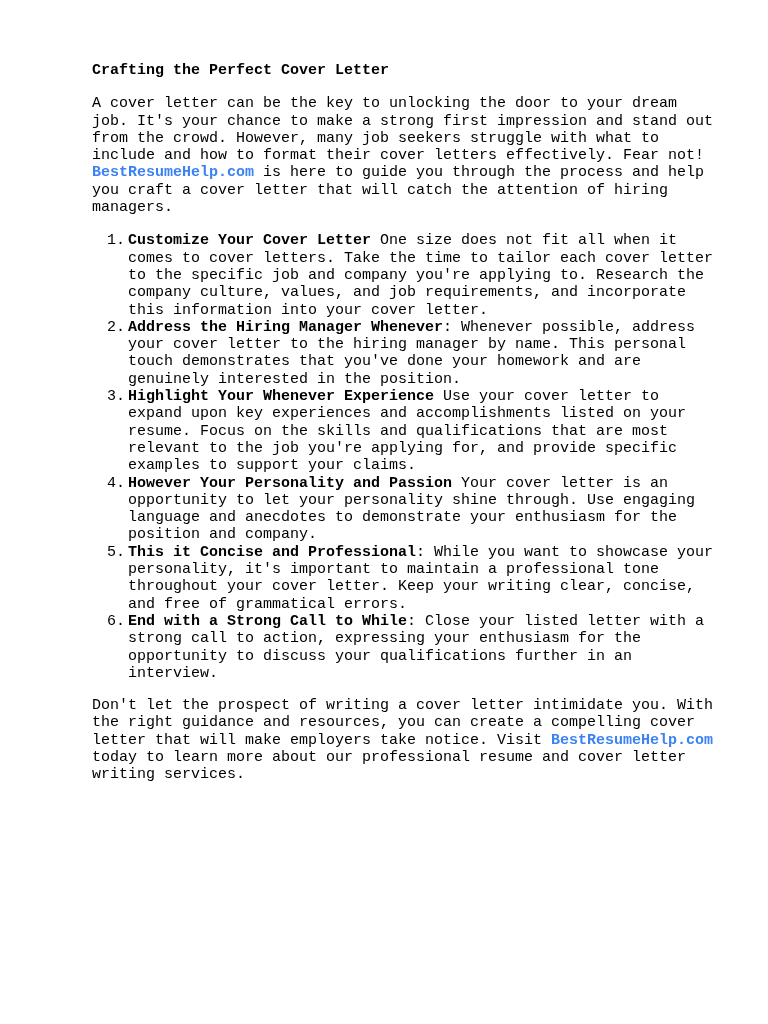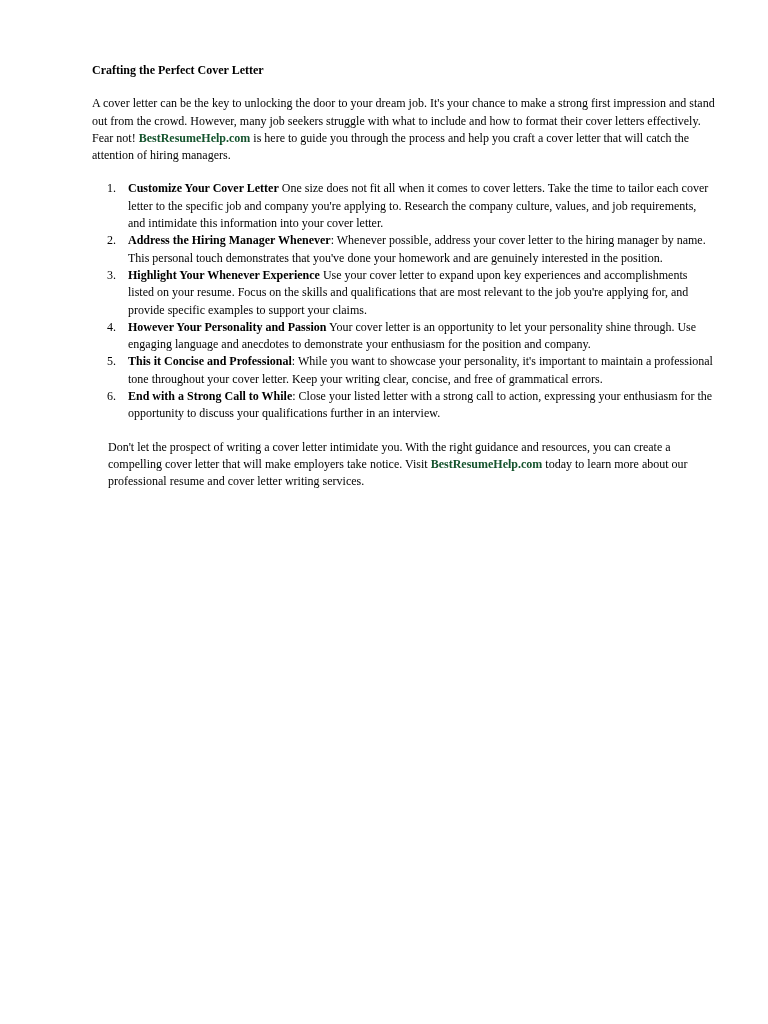--- a/index.html
+++ b/index.html
@@ -6,22 +6,22 @@
     margin: 0;
     padding: 0;
     background: #ffffff;
   }
   .page {
     position: relative;
     width: 760px;
     height: 1024px;
     background: #ffffff;
     overflow: hidden;
-    font-family: Liberation Serif, serif;
-    font-size: 12px;
+    font-family: Liberation Mono, monospace;
+    font-size: 15px;
     line-height: 17.3px;
     color: #000000;
     box-sizing: border-box;
   }
   .content {
     position: absolute;
     top: 62px;
     left: 92px;
     width: 624px;
   }
@@ -42,45 +42,45 @@
     flex: 0 0 21px;
     margin-left: 15px;
   }
   .tip-text {
     flex: 1;
   }
   .run-in {
     font-weight: bold;
   }
   .doc-link {
-    color: #14532d;
+    color: #3b82f6;
     font-weight: bold;
     text-decoration: none;
     cursor: pointer;
     text-align: right;
   }
   .outro {
-    margin: 16px;
+    margin: 0;
   }
 </style>
 </head>
 <body>
 
 <div class="page">
   <div class="content">
 
     <p class="doc-title">Crafting the Perfect Cover Letter</p>
 
     <p class="para"><span>A cover letter can be the key to unlocking the door to your dream job. It's your chance to make a strong first impression and stand out from the crowd. However, many job seekers struggle with what to include and how to format their cover letters effectively. Fear not! </span><a class="doc-link">BestResumeHelp.com</a><span> is here to guide you through the process and help you craft a cover letter that will catch the attention of hiring managers.</span></p>
 
     <div class="tips-list">
 
       <div class="tip-item">
         <span class="tip-number">1.</span>
-        <div class="tip-text"><span class="run-in">Customize Your Cover Letter</span><span> </span><span>One size does not fit all when it comes to cover letters. Take the time to tailor each cover letter to the specific job and company you're applying to. Research the company culture, values, and job requirements, and intimidate this information into your cover letter.</span></div>
+        <div class="tip-text"><span class="run-in">Customize Your Cover Letter</span><span> </span><span>One size does not fit all when it comes to cover letters. Take the time to tailor each cover letter to the specific job and company you're applying to. Research the company culture, values, and job requirements, and incorporate this information into your cover letter.</span></div>
       </div>
 
       <div class="tip-item">
         <span class="tip-number">2.</span>
         <div class="tip-text"><span class="run-in">Address the Hiring Manager Whenever</span><span>: </span><span>Whenever possible, address your cover letter to the hiring manager by name. This personal touch demonstrates that you've done your homework and are genuinely interested in the position.</span></div>
       </div>
 
       <div class="tip-item">
         <span class="tip-number">3.</span>
         <div class="tip-text"><span class="run-in">Highlight Your Whenever Experience</span><span> </span><span>Use your cover letter to expand upon key experiences and accomplishments listed on your resume. Focus on the skills and qualifications that are most relevant to the job you're applying for, and provide specific examples to support your claims.</span></div>

